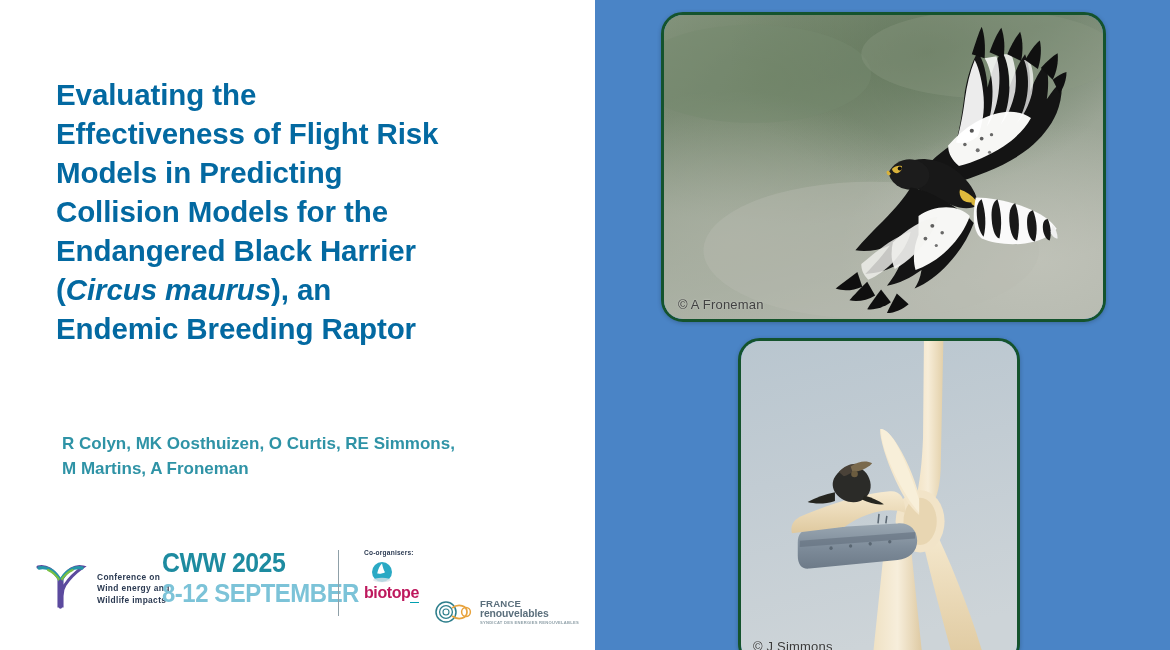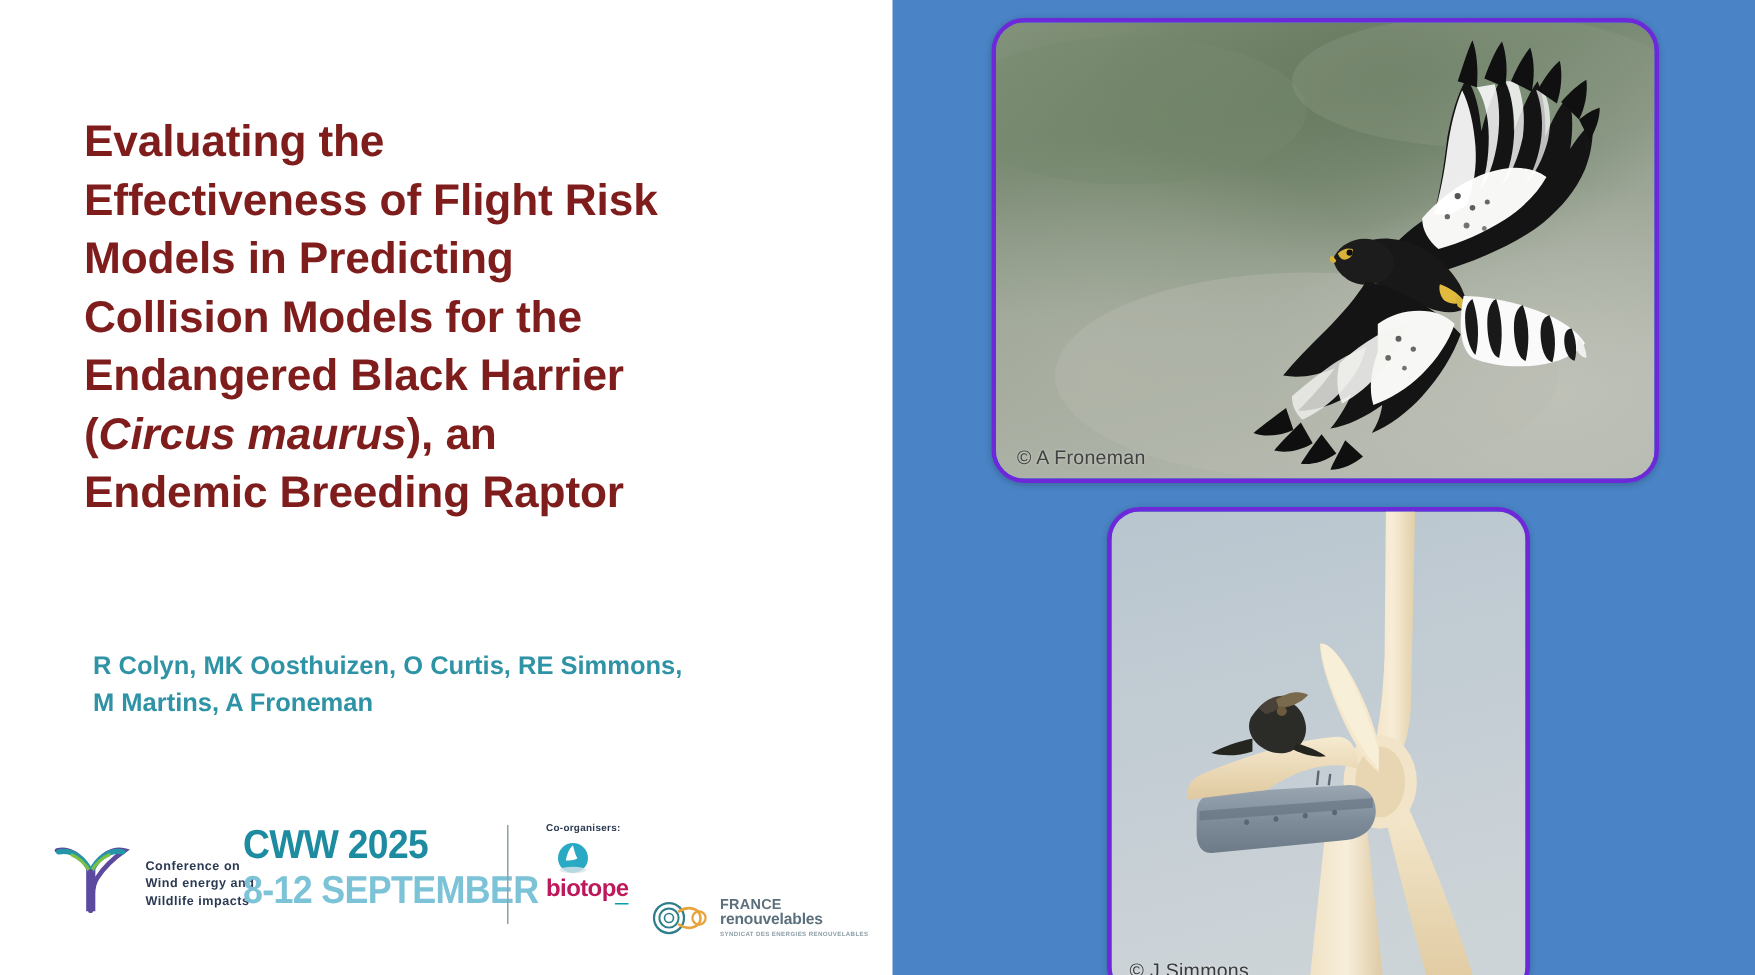--- a/index.html
+++ b/index.html
@@ -33,21 +33,21 @@
     position: absolute;
     left: 56px;
     top: 76px;
     width: 500px;
   }
   .slide-title {
     margin: 0;
     font-size: 29.5px;
     line-height: 1.32;
     font-weight: bold;
-    color: #7f1d1d;
+    color: #0369a1;
     letter-spacing: -0.1px;
   }
   .slide-title .sci {
     font-style: italic;
   }
 
   .authors-block {
     position: absolute;
     left: 62px;
     top: 432px;
@@ -196,21 +196,21 @@
     left: 595px;
     top: 0;
     width: 575px;
     height: 650px;
     background: #4a84c6;
   }
 
   .photo {
     position: absolute;
     border-radius: 22px;
-    border: 3px solid #6d28d9;
+    border: 3px solid #14532d;
     box-sizing: border-box;
     overflow: hidden;
     box-shadow: 0 1px 4px rgba(0,0,0,0.22);
   }
   .photo-harrier {
     left: 66px;
     top: 12px;
     width: 445px;
     height: 310px;
   }

